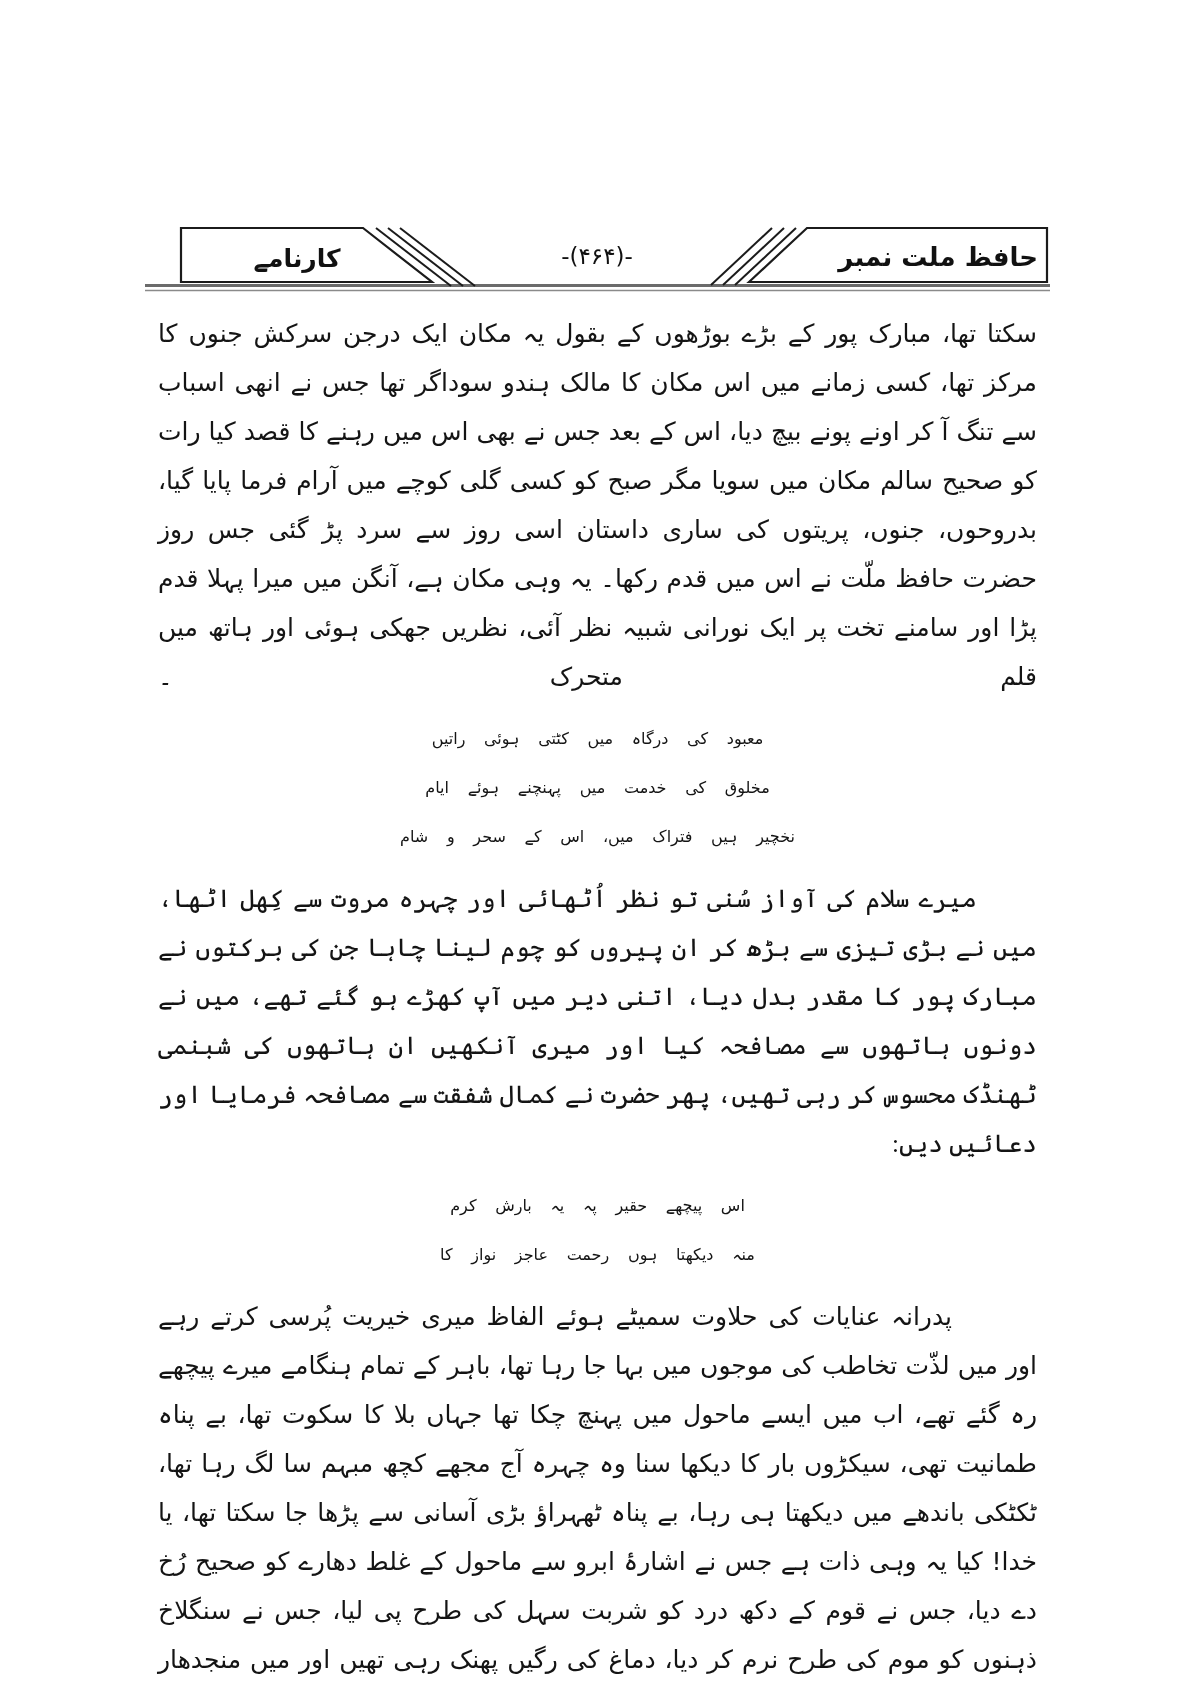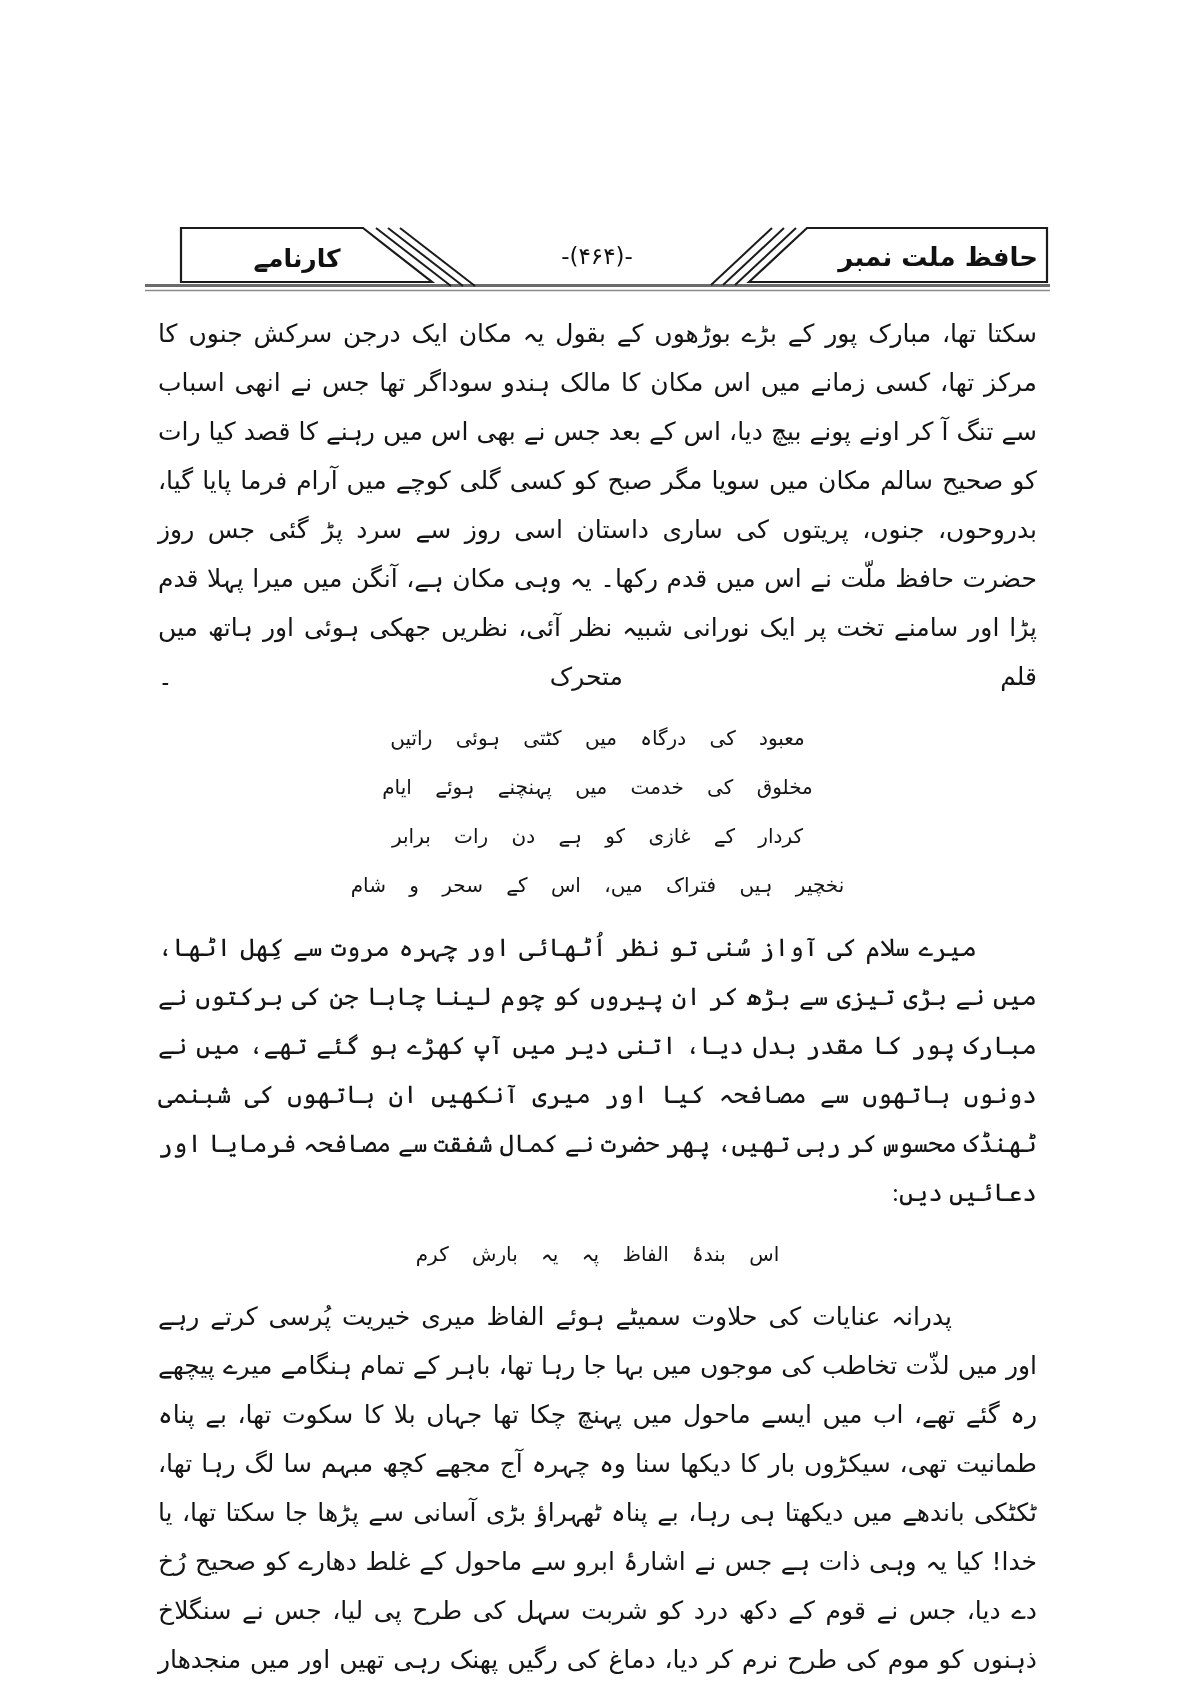--- a/index.html
+++ b/index.html
@@ -41,21 +41,21 @@
   .para.indent-md{text-indent:85px;}
   .verse{
     margin:2px auto;
     width:72%;
     text-align:center;
   }
   .verse-line{
     word-spacing:0.85em;
     white-space:nowrap;
     line-height:49px;
-    font-size:20px;
+    font-size:16px;
   }
 </style>
 </head>
 <body>
 
 <div class="page">
   <div class="content">
 
     <div class="header">
       <svg class="header-svg" width="905" height="74" viewBox="0 0 905 74">
@@ -79,27 +79,27 @@
       </svg>
     </div>
 
     <div class="body-text" dir="rtl">
 
       <p class="para justify-last">سکتا تھا، مبارک پور کے بڑے بوڑھوں کے بقول یہ مکان ایک درجن سرکش جنوں کا مرکز تھا، کسی زمانے میں اس مکان کا مالک ہندو سوداگر تھا جس نے انھی اسباب سے تنگ آ کر اونے پونے بیچ دیا، اس کے بعد جس نے بھی اس میں رہنے کا قصد کیا رات کو صحیح سالم مکان میں سویا مگر صبح کو کسی گلی کوچے میں آرام فرما پایا گیا، بدروحوں، جنوں، پریتوں کی ساری داستان اسی روز سے سرد پڑ گئی جس روز حضرت حافظ ملّت نے اس میں قدم رکھا۔ یہ وہی مکان ہے، آنگن میں میرا پہلا قدم پڑا اور سامنے تخت پر ایک نورانی شبیہ نظر آئی، نظریں جھکی ہوئی اور ہاتھ میں قلم متحرک ۔</p>
 
       <div class="verse">
         <div class="verse-line">معبود کی درگاہ میں کٹتی ہوئی راتیں</div>
         <div class="verse-line">مخلوق کی خدمت میں پہنچنے ہوئے ایام</div>
-        <div class="verse-line">کردار کے غازی کو ہے دن رات برابر</div>
         <div class="verse-line">نخچیر ہیں فتراک میں، اس کے سحر و شام</div>
       </div>
 
       <p class="para indent-sm">میرے سلام کی آواز سُنی تو نظر اُٹھائی اور چہرہ مروت سے کِھل اٹھا، میں نے بڑی تیزی سے بڑھ کر ان پیروں کو چوم لینا چاہا جن کی برکتوں نے مبارک پور کا مقدر بدل دیا، اتنی دیر میں آپ کھڑے ہو گئے تھے، میں نے دونوں ہاتھوں سے مصافحہ کیا اور میری آنکھیں ان ہاتھوں کی شبنمی ٹھنڈک محسوس کر رہی تھیں، پھر حضرت نے کمال شفقت سے مصافحہ فرمایا اور دعائیں دیں:</p>
 
       <div class="verse">
-        <div class="verse-line">اس بندۂ الفاظ پہ یہ بارش کرم</div>
+        <div class="verse-line">اس پیچھے حقیر پہ یہ بارش کرم</div>
+        <div class="verse-line">منہ دیکھتا ہوں رحمت عاجز نواز کا</div>
       </div>
 
       <p class="para indent-md justify-last">پدرانہ عنایات کی حلاوت سمیٹے ہوئے الفاظ میری خیریت پُرسی کرتے رہے اور میں لذّت تخاطب کی موجوں میں بہا جا رہا تھا، باہر کے تمام ہنگامے میرے پیچھے رہ گئے تھے، اب میں ایسے ماحول میں پہنچ چکا تھا جہاں بلا کا سکوت تھا، بے پناہ طمانیت تھی، سیکڑوں بار کا دیکھا سنا وہ چہرہ آج مجھے کچھ مبہم سا لگ رہا تھا، ٹکٹکی باندھے میں دیکھتا ہی رہا، بے پناہ ٹھہراؤ بڑی آسانی سے پڑھا جا سکتا تھا، یا خدا! کیا یہ وہی ذات ہے جس نے اشارۂ ابرو سے ماحول کے غلط دھارے کو صحیح رُخ دے دیا، جس نے قوم کے دکھ درد کو شربت سہل کی طرح پی لیا، جس نے سنگلاخ ذہنوں کو موم کی طرح نرم کر دیا، دماغ کی رگیں پھنک رہی تھیں اور میں منجدھار میں پھنسے ہوئے کسی بے سہارا انسان کی طرح ساحل پر پہنچنے کے لیے ہاتھ پاؤں مار رہا تھا، جس ہیجانی وقت میں میں حضور حافظ ملّت سے نیاز حاصل کرنے گیا تھا، اس کا تقاضا تو یہ تھا کہ پیشانی پر شکن، چہرہ غمزدہ، آنکھیں متفکر، دماغ الجھا ہوا محسوس ہوتا، مگر</p>
 
     </div>
   </div>
 </div>
 
 </body></html>

